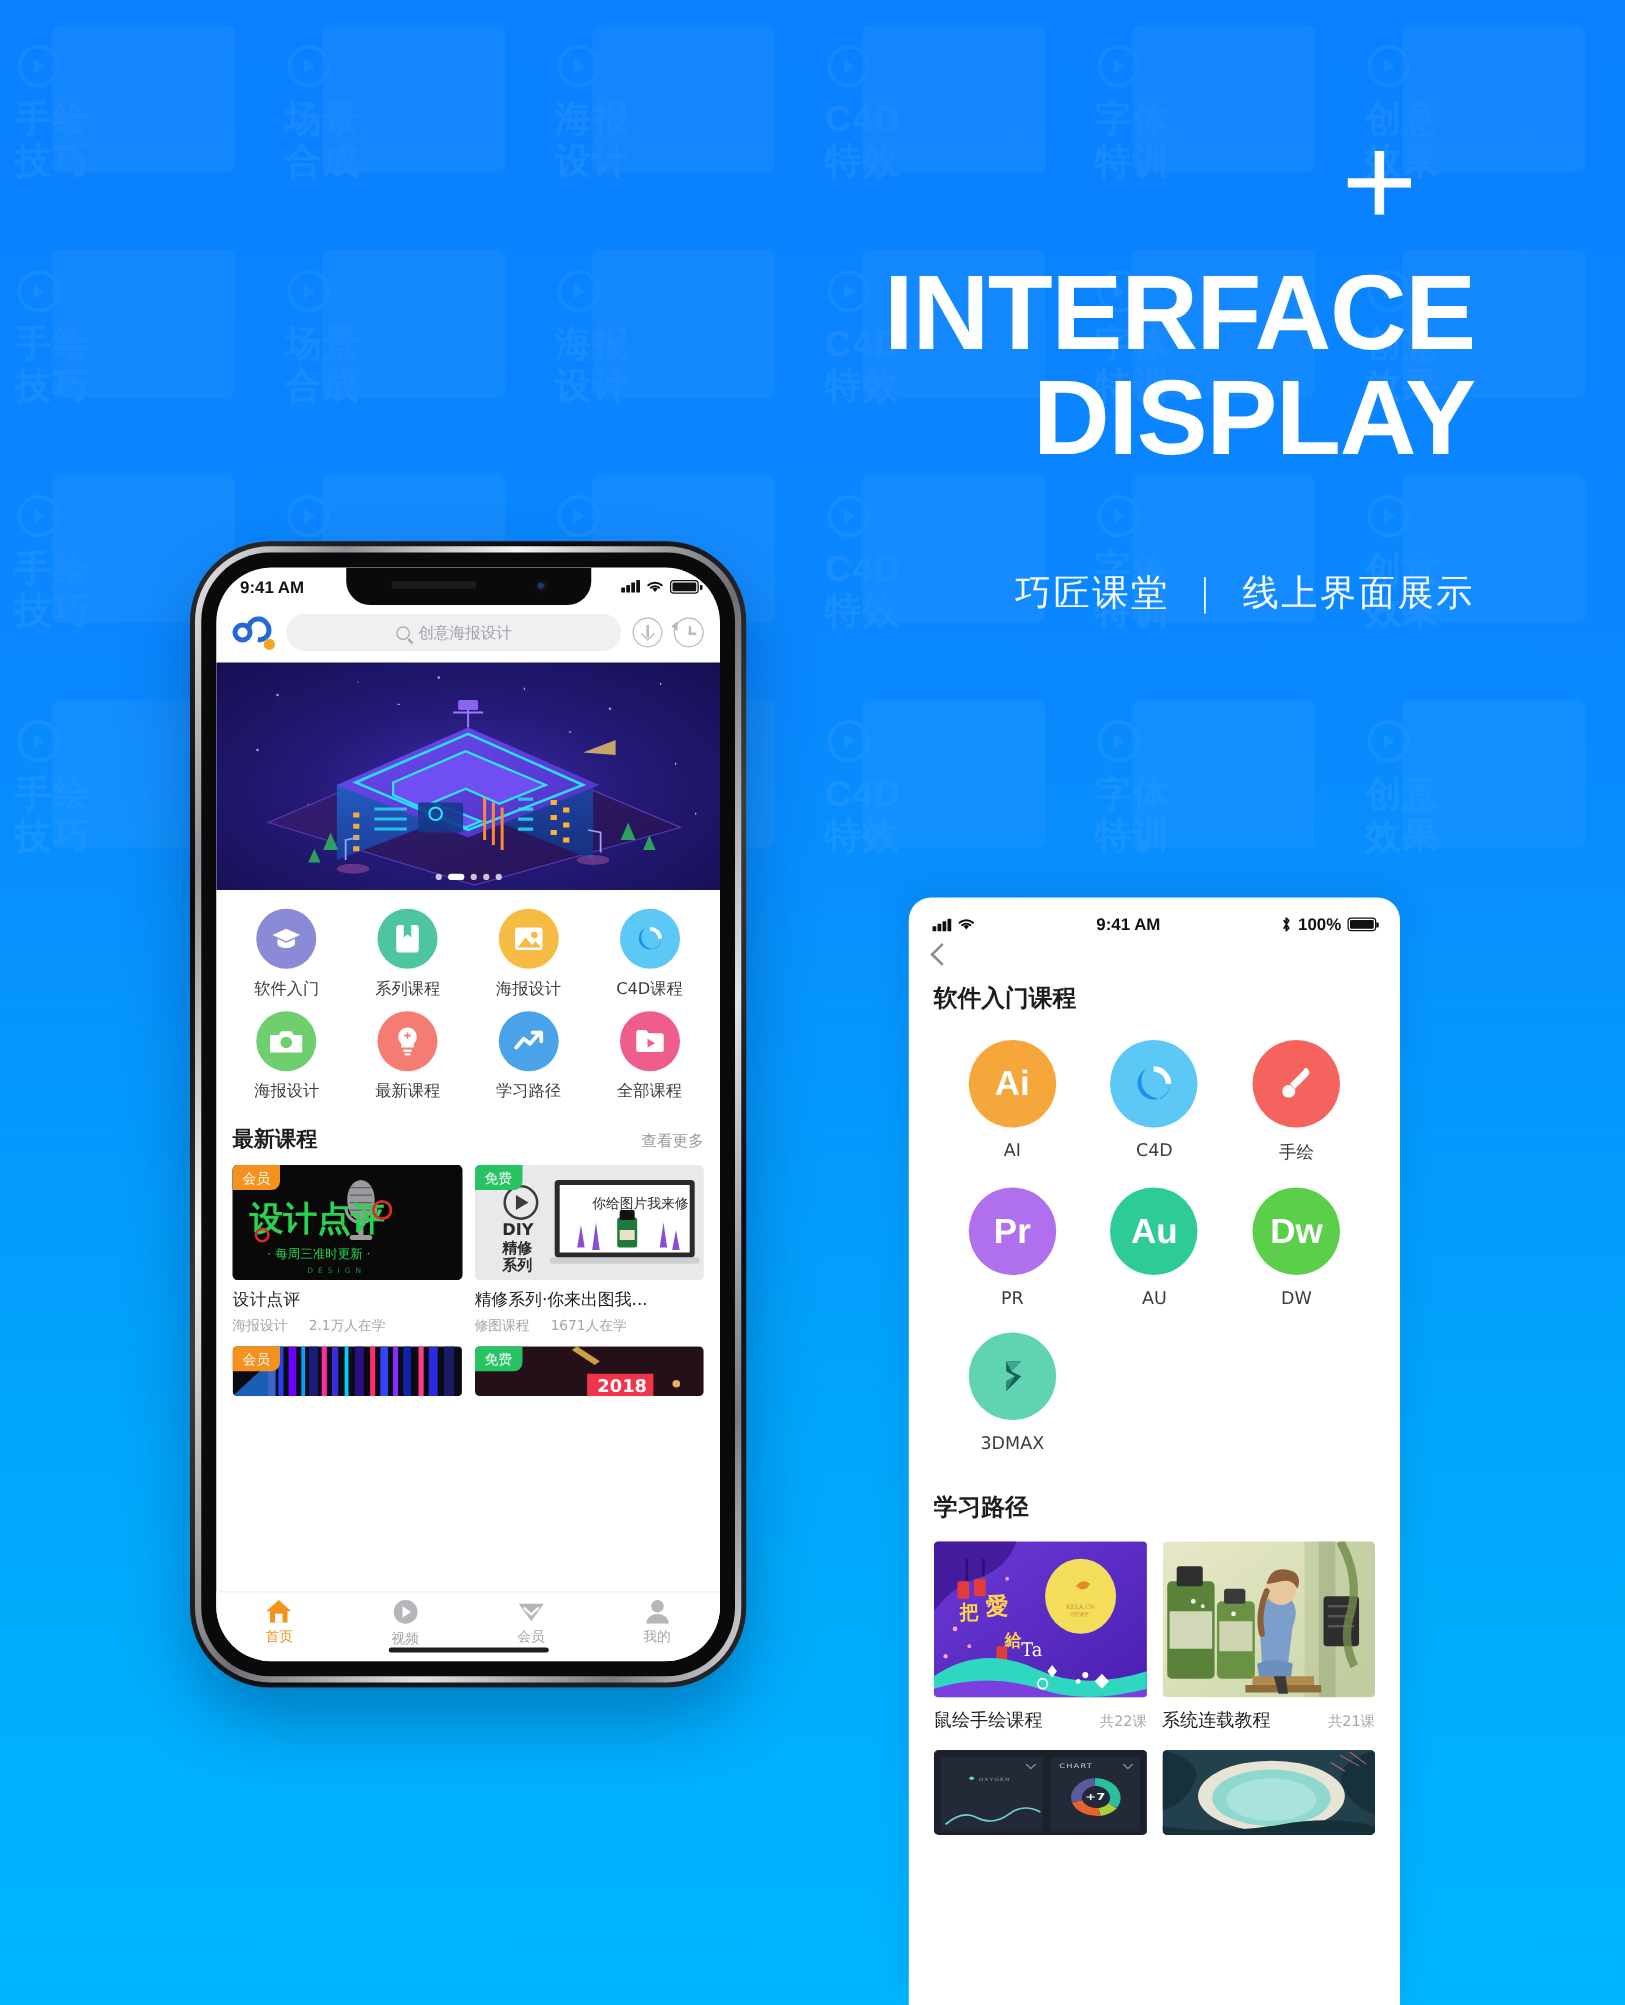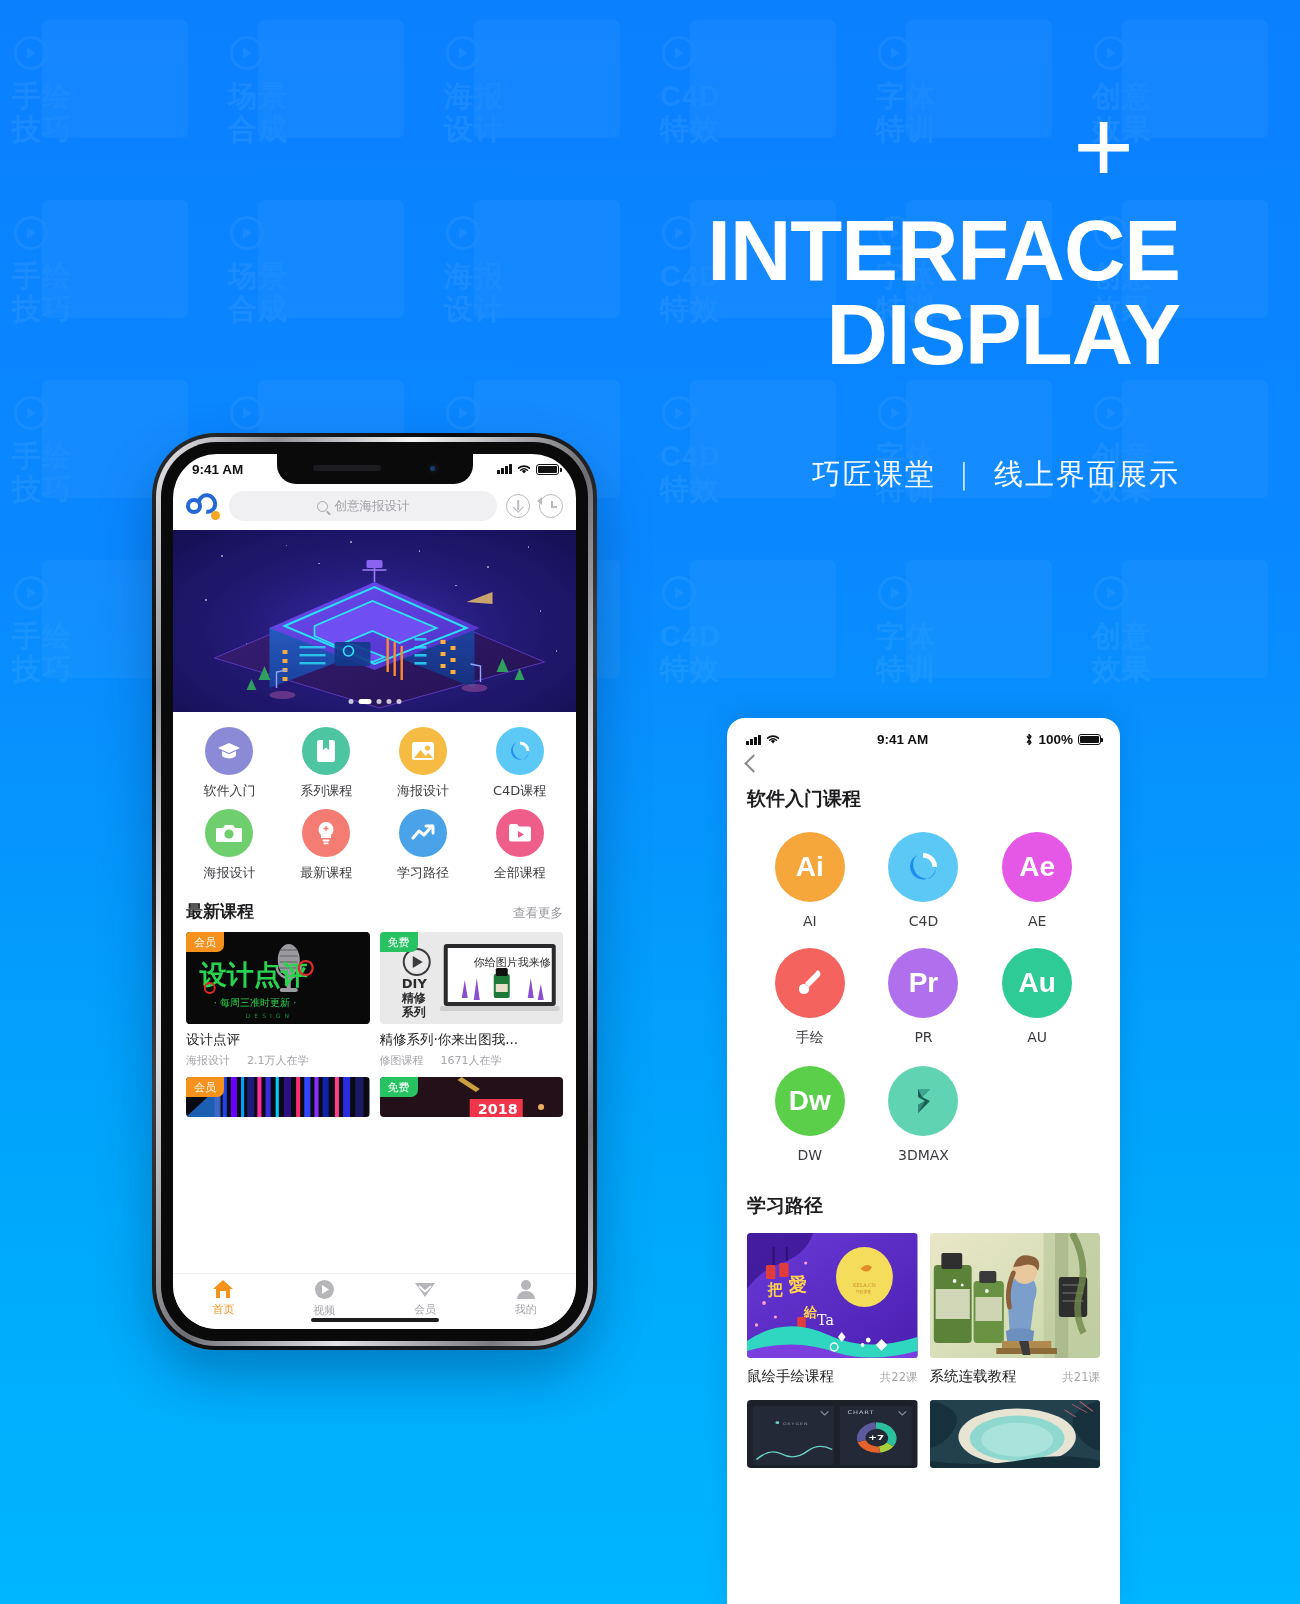--- a/index.html
+++ b/index.html
@@ -767,24 +767,20 @@
     <div class="sw">
       <span class="bub" style="background:#5bc8f5">
         <svg width="38" height="38" viewBox="0 0 38 38">
             <path d="M32 19 A13 13 0 1 1 13 7 A14 14 0 0 0 25.5 30.5 A13 13 0 0 0 32 19 Z" fill="#1d8ef0"></path>
             <path d="M19 5 A14 14 0 0 1 33 19 L28.6 19 A9.6 9.6 0 0 0 19 9.4 Z" fill="#fff"></path>
           </svg>
       </span>
       <span class="nm">C4D</span>
     </div>
     <div class="sw">
-      <span class="bub" style="background:#e557e5">Ae</span>
-      <span class="nm">AE</span>
-    </div>
-    <div class="sw">
       <span class="bub" style="background:#f4635e">
         <svg width="34" height="34" viewBox="0 0 34 34">
           <path d="M26 5 C28 7 28 9 26 11 L16 21 L12 17 L22 7 C24 5 24 3 26 5 Z" fill="#fff"></path>
           <path d="M13 18.5 C9 17 5.5 19.5 6 24 c.3 2.6 3 4.6 6 4 c3.5 -.7 5 -4 3.8 -7 Z" fill="#fff"></path>
         </svg>
       </span>
       <span class="nm">手绘</span>
     </div>
     <div class="sw">
       <span class="bub" style="background:#b070ee">Pr</span>

